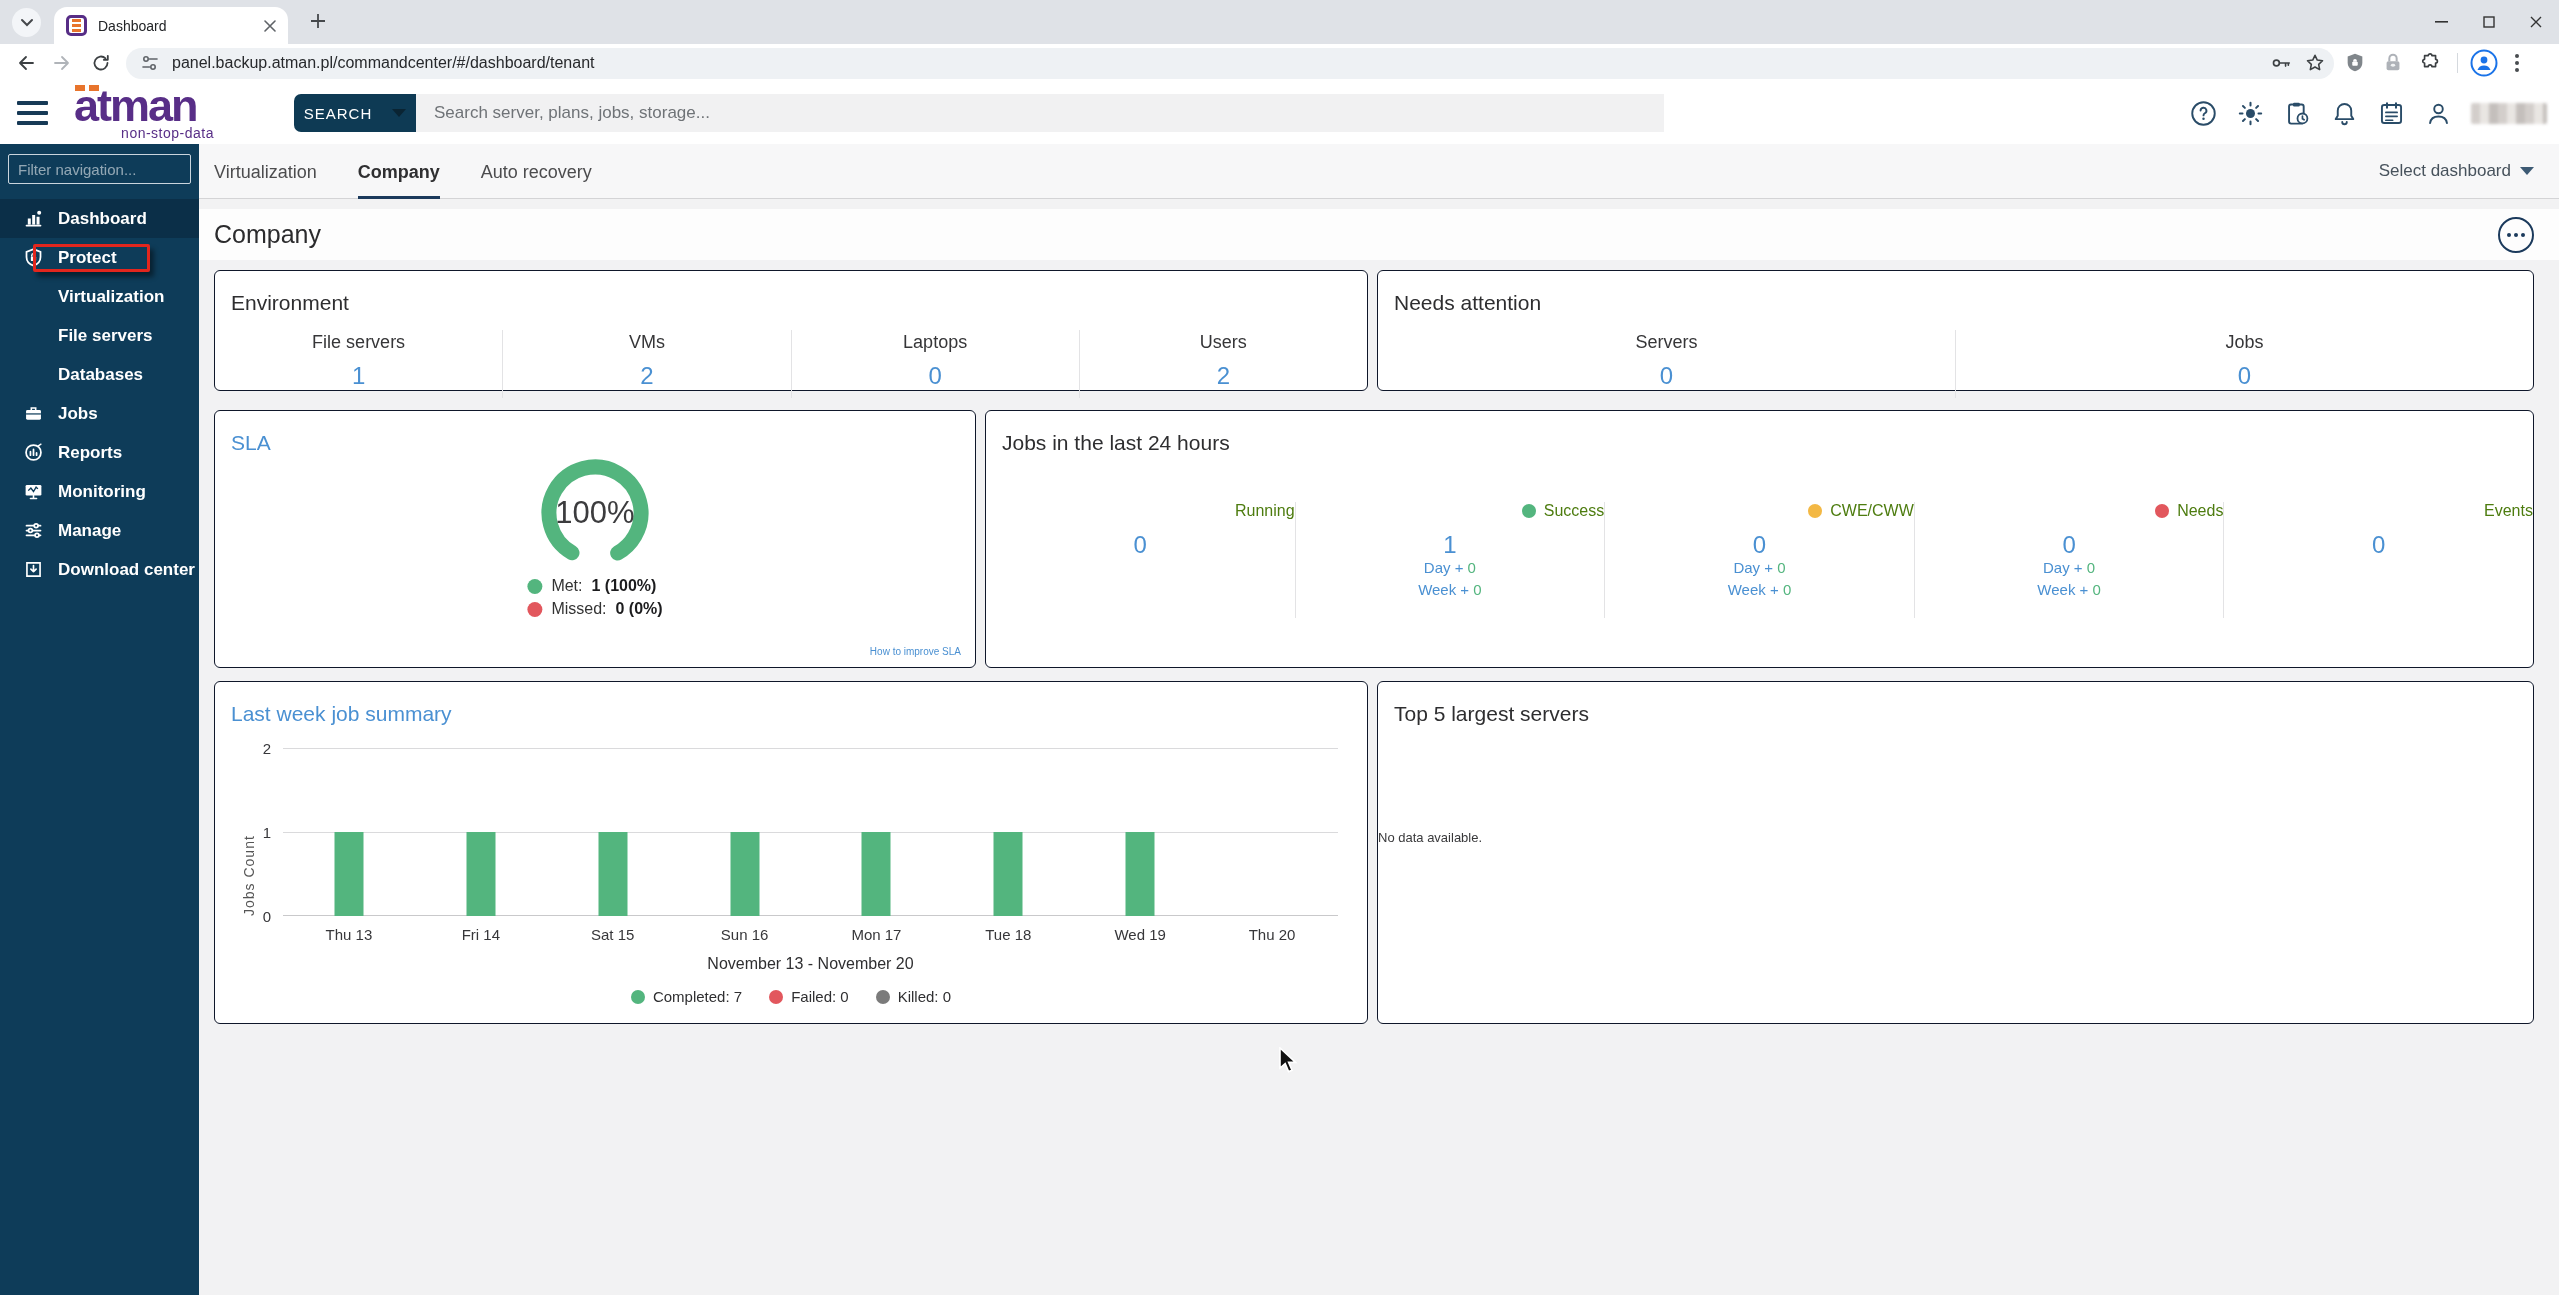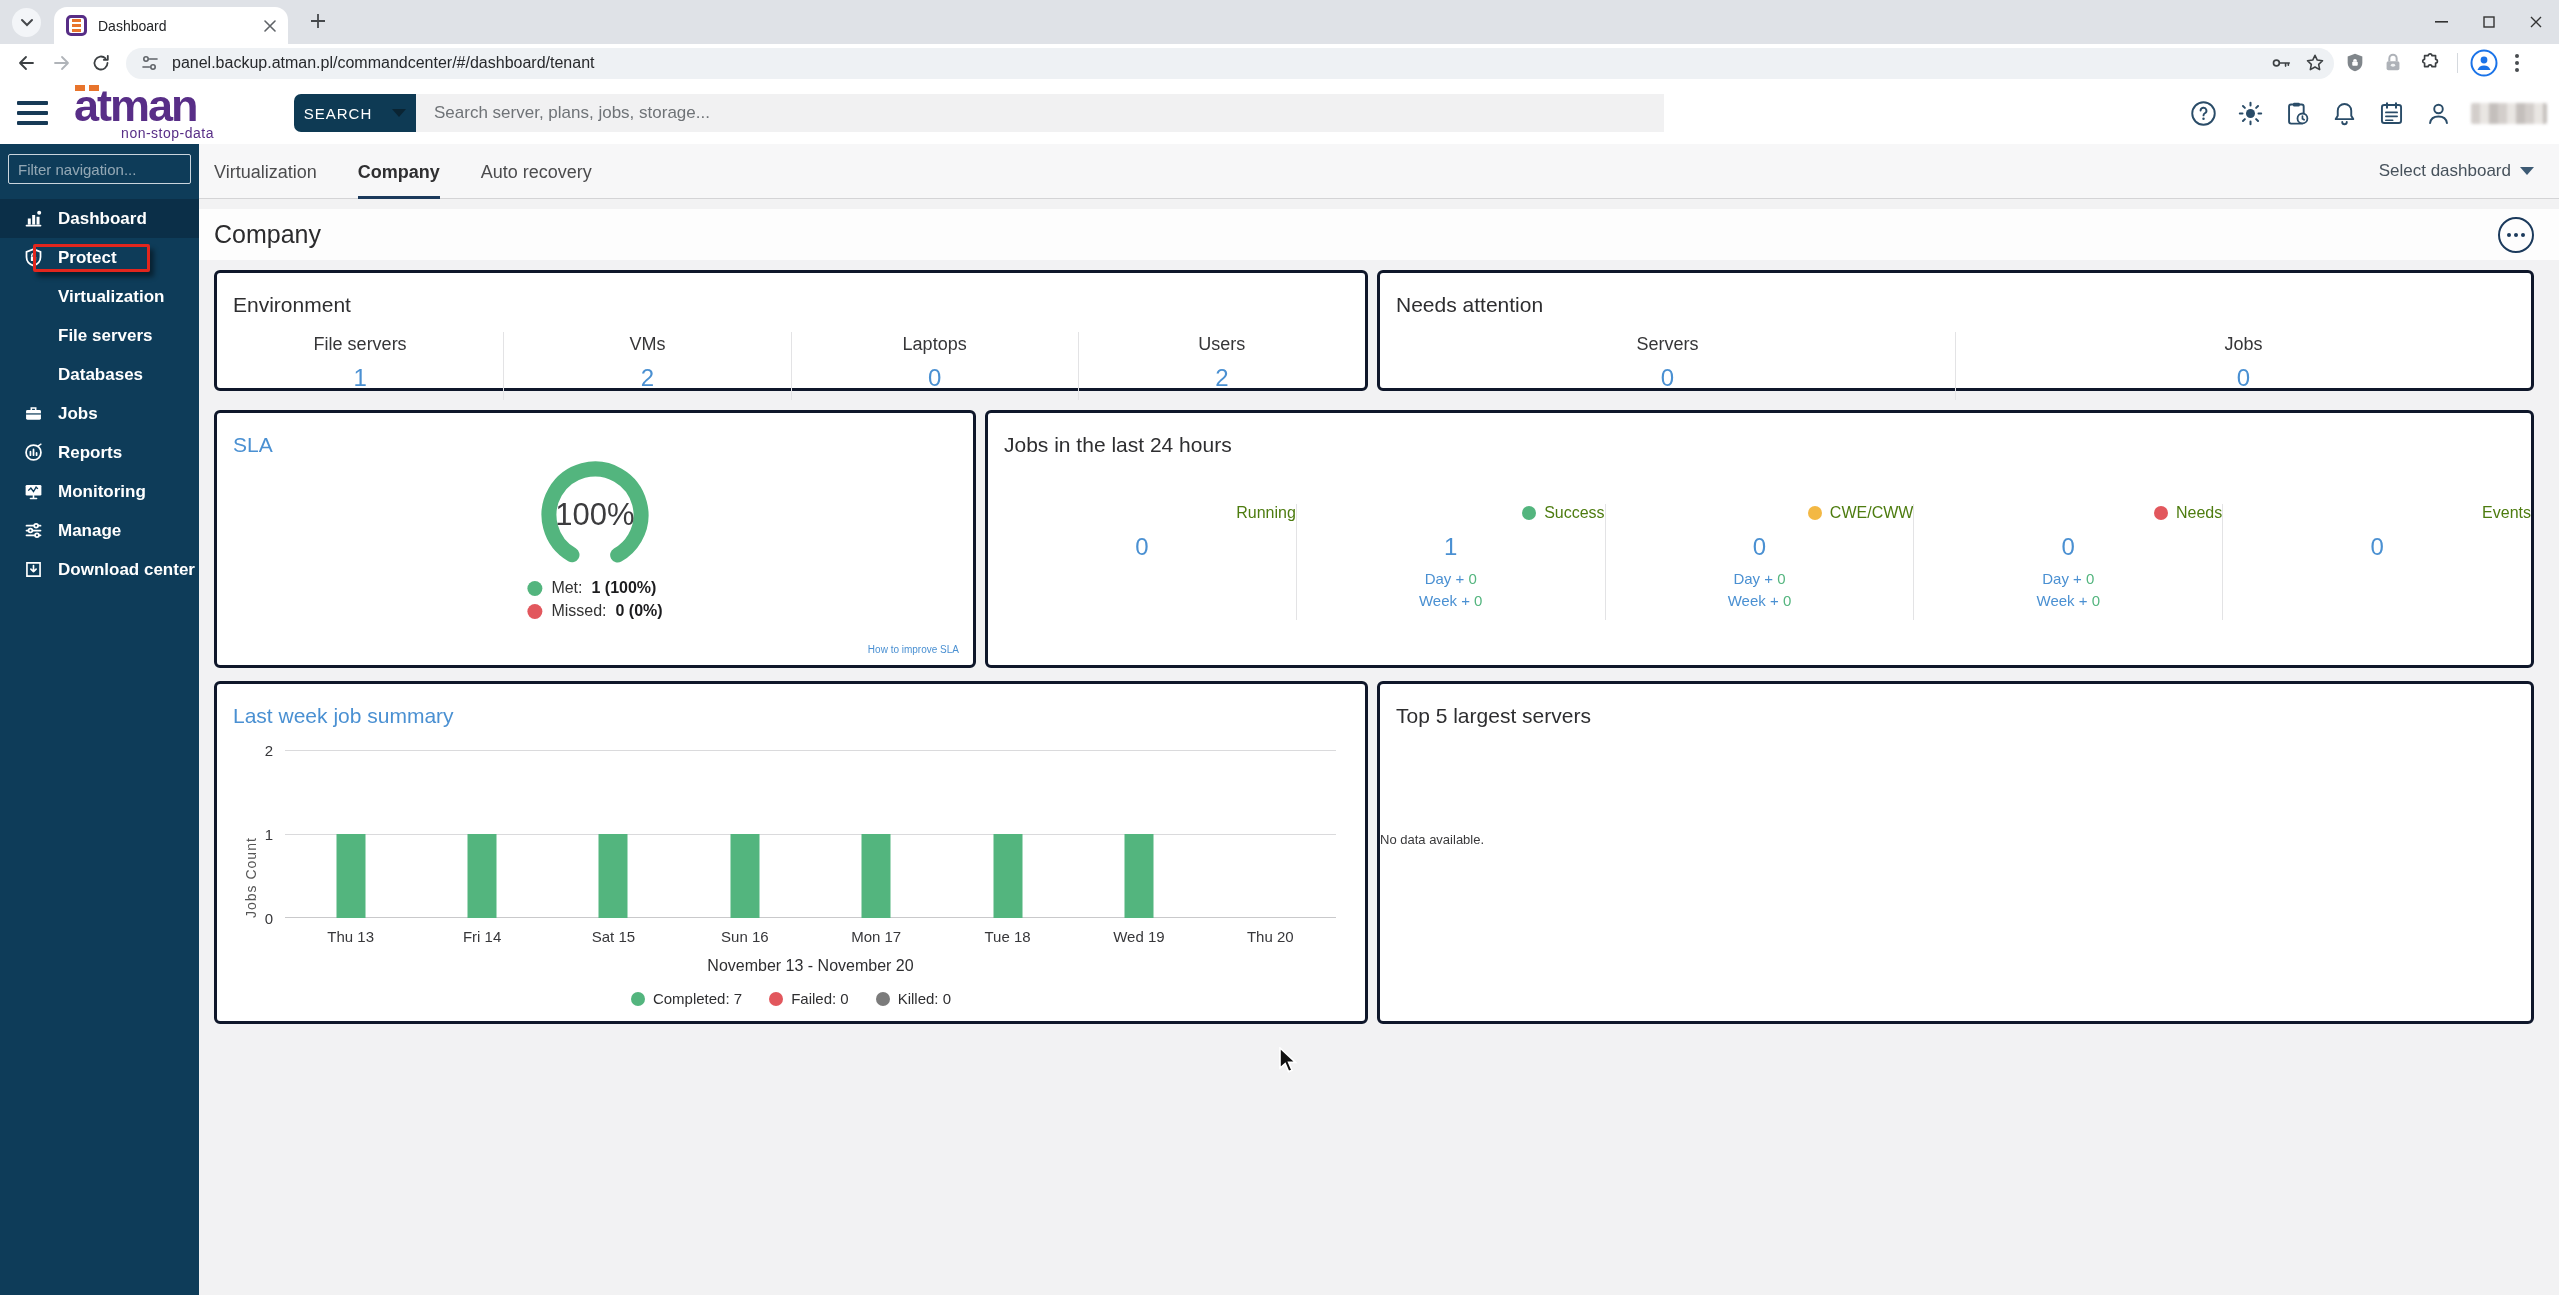--- a/index.html
+++ b/index.html
@@ -72,21 +72,21 @@
   .page-title { font-size:25px; color:#2b2b2d; }
   .more-btn { margin-left:auto; width:36px; height:36px; border-radius:50%; border:2px solid #1b3a5c; background:#fdfdfd; display:flex; align-items:center; justify-content:center; gap:3px; }
   .more-btn i { width:4px; height:4px; border-radius:50%; background:#1b3a5c; }
 
   .rows { padding:0 25px 0 15px; }
   .row { display:flex; gap:9px; }
   .r1 { margin-top:10px; height:121px; }
   .r2 { margin-top:19px; height:258px; }
   .r3 { margin-top:13px; height:343px; }
 
-  .card { background:#fff; border:3px solid #0f172a; border-radius:6px; position:relative; }
+  .card { background:#fff; border:1px solid #0f172a; border-radius:6px; position:relative; }
   .c-env,.c-week { width:1154px; flex:none; }
   .c-needs,.c-j24,.c-top5 { flex:1; }
   .c-sla { width:762px; flex:none; }
   .card-title { font-size:21px; color:#2e2e30; padding:20px 0 0 16px; }
   .card-title.blue { color:#4a90d2; }
 
   .stats { display:flex; margin-top:15px; }
   .stat { flex:1; text-align:center; padding:2px 0 8px; }
   .stat + .stat { border-left:1px solid #e3e3e5; }
   .stat-label { font-size:18px; color:#363638; }
@@ -102,21 +102,21 @@
   .green { background:#53b57e; } .red { background:#e2575d; } .yellow { background:#f3b844; } .gray { background:#7b7b7b; }
   .bold { font-weight:700; color:#1c1c1e; }
   .sla-link { position:absolute; right:14px; bottom:10px; font-size:10px; color:#4a90d2; }
 
   
   .j24-cols { display:flex; margin-top:47px; height:116px; }
   .j24-col { flex:1; text-align:center; }
   .j24-col + .j24-col { border-left:1px solid #e3e3e5; }
   .j24-label { font-size:16px; color:#4d7c0f; display:flex; justify-content:flex-end; align-items:center; gap:8px; }
   .j24-value { font-size:24px; color:#4a90d2; margin-top:11px; }
-  .j24-sub { font-size:15px; margin-top:9px; }
+  .j24-sub { font-size:15px; }
   .j24-sub.wk { margin-top:5px; }
   .j24-sub .lbl { color:#4a90d2; }
   .j24-sub .delta { color:#53b57e; }
 
   
   .ylabel { position:absolute; left:26px; top:66px; height:168px; display:flex; align-items:center; writing-mode:vertical-rl; transform:rotate(180deg); font-size:14px; color:#555; letter-spacing:1px; }
   .plot { position:absolute; left:68px; right:29px; top:66px; height:168px; }
   .grid { position:absolute; left:0; right:0; height:1px; background:#dadadc; }
   .g2 { top:0; } .g1 { top:50%; } .g0 { bottom:0; background:#c9c9cb; }
   .ytick { position:absolute; right:calc(100% + 12px); transform:translateY(-50%); font-size:15px; color:#37373a; }

